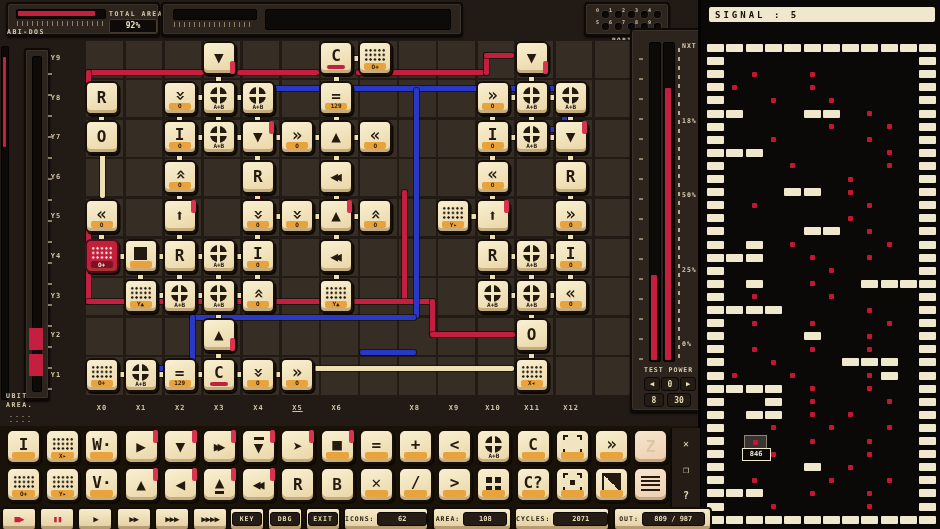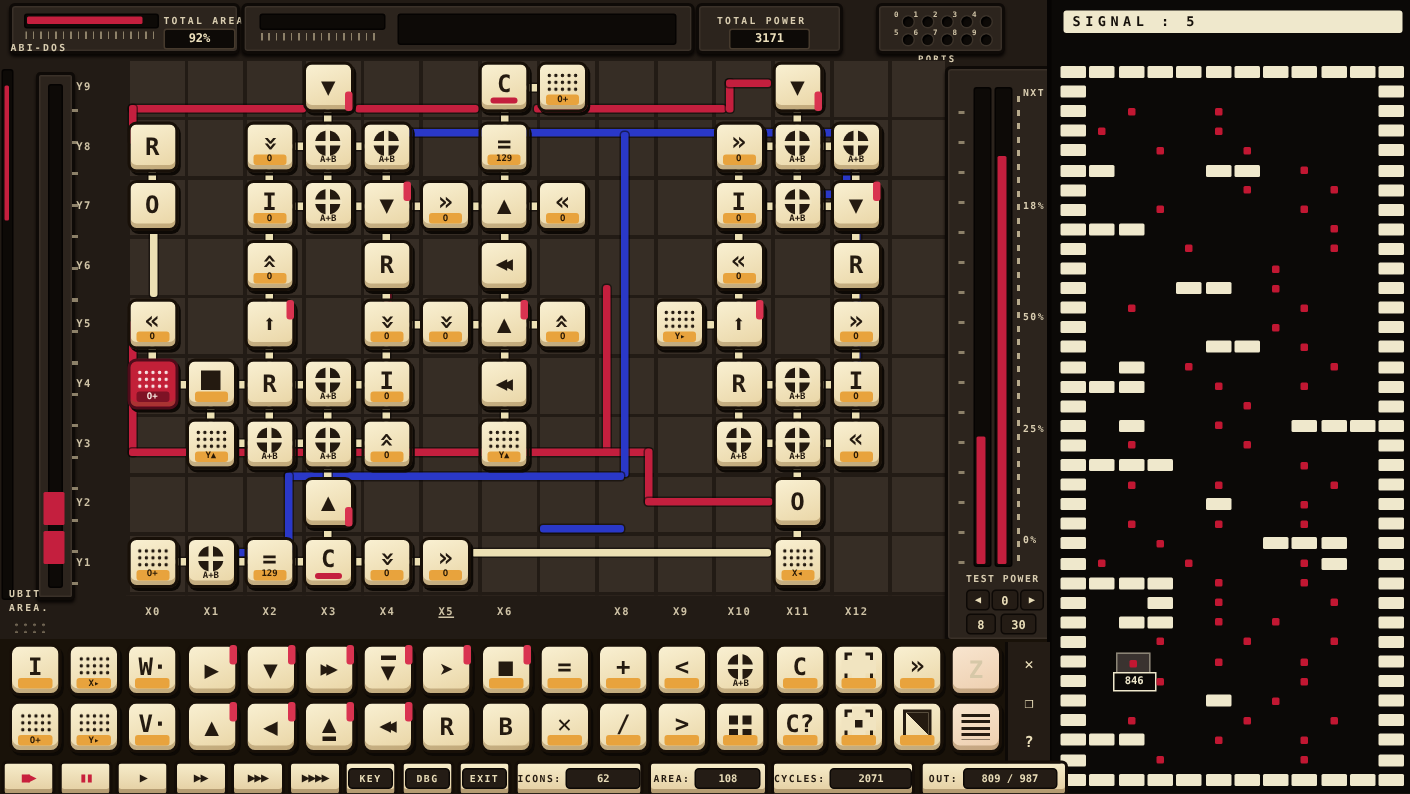--- a/index.html
+++ b/index.html
@@ -78,24 +78,20 @@
     <div class="lbl" style="left:101px;top:6px;font-size:6.5px">TOTAL AREA</div>
     <div class="valbox" style="left:101px;top:15px;width:46px;height:12px">92%</div>
   </div>
 
   <div class="panel" style="left:161px;top:2px;width:298px;height:30px">
     <div class="track" style="left:10px;top:5px;width:82px;height:9px"></div>
     <div class="ticks" style="left:11px;top:18px;width:80px"></div>
     <div class="track" style="left:102px;top:5px;width:184px;height:19px"></div>
   </div>
 
-  <div class="panel" style="left:464px;top:2px;width:94px;height:30px">
-    <div class="lbl" style="left:12px;top:6px;font-size:6.5px">TOTAL POWER</div>
-    <div class="valbox" style="left:20px;top:15px;width:52px;height:12px">3171</div>
-  </div>
 
   <div class="panel" style="left:584px;top:2px;width:82px;height:30px" id="portsPanel">
       <div style="position: absolute; left: 16px; top: 7px; width: 7px; height: 7px; border-radius: 50%; background: rgb(13, 10, 7); box-shadow: rgb(0, 0, 0) 1px 1px 1px inset, rgb(60, 51, 42) 0px 0px 0px 1px;"></div>
       <div style="position: absolute; left: 10px; top: 3px; font-size: 5px; font-weight: bold; color: rgb(207, 195, 166);">0</div>
       <div style="position: absolute; left: 29px; top: 7px; width: 7px; height: 7px; border-radius: 50%; background: rgb(13, 10, 7); box-shadow: rgb(0, 0, 0) 1px 1px 1px inset, rgb(60, 51, 42) 0px 0px 0px 1px;"></div>
       <div style="position: absolute; left: 23px; top: 3px; font-size: 5px; font-weight: bold; color: rgb(207, 195, 166);">1</div>
       <div style="position: absolute; left: 42px; top: 7px; width: 7px; height: 7px; border-radius: 50%; background: rgb(13, 10, 7); box-shadow: rgb(0, 0, 0) 1px 1px 1px inset, rgb(60, 51, 42) 0px 0px 0px 1px;"></div>
       <div style="position: absolute; left: 36px; top: 3px; font-size: 5px; font-weight: bold; color: rgb(207, 195, 166);">2</div>
       <div style="position: absolute; left: 55px; top: 7px; width: 7px; height: 7px; border-radius: 50%; background: rgb(13, 10, 7); box-shadow: rgb(0, 0, 0) 1px 1px 1px inset, rgb(60, 51, 42) 0px 0px 0px 1px;"></div>
       <div style="position: absolute; left: 49px; top: 3px; font-size: 5px; font-weight: bold; color: rgb(207, 195, 166);">3</div>
@@ -484,21 +480,21 @@
       <div class="tile" style="left: 280px; top: 357.8px;">
         <span class="g chevg">»</span>
         <div class="badge">O</div>
       </div>
       <div class="tile" style="left: 514.6px; top: 357.8px;">
         <span class="dotgrid"></span>
         <div class="badge">X◂</div>
       </div>
     </div>
 
-  <div class="panel" style="left:630px;top:44px;width:74px;height:380px">
+  <div class="panel" style="left:630px;top:28px;width:74px;height:380px">
     <div style="position:absolute;left:7px;top:14px;width:4px;height:316px;background-image:repeating-linear-gradient(0deg,#8d8169 0 2px,transparent 2px 20px)"></div>
     <div class="track" style="left:17px;top:12px;width:10px;height:318px">
       <div class="redfill" id="bar1" style="left: 1px; width: 6px; height: 85px; top: 232px;"></div>
     </div>
     <div class="track" style="left:31px;top:12px;width:10px;height:318px">
       <div class="redfill" id="bar2" style="left: 1px; width: 6px; height: 272px; top: 45px;"></div>
     </div>
     <div class="dash" style="left:46px;top:14px;height:314px"></div>
     <div id="meterLabels">
         <div class="meterlbl" style="left: 50px; top: 12px;">NXT</div>

